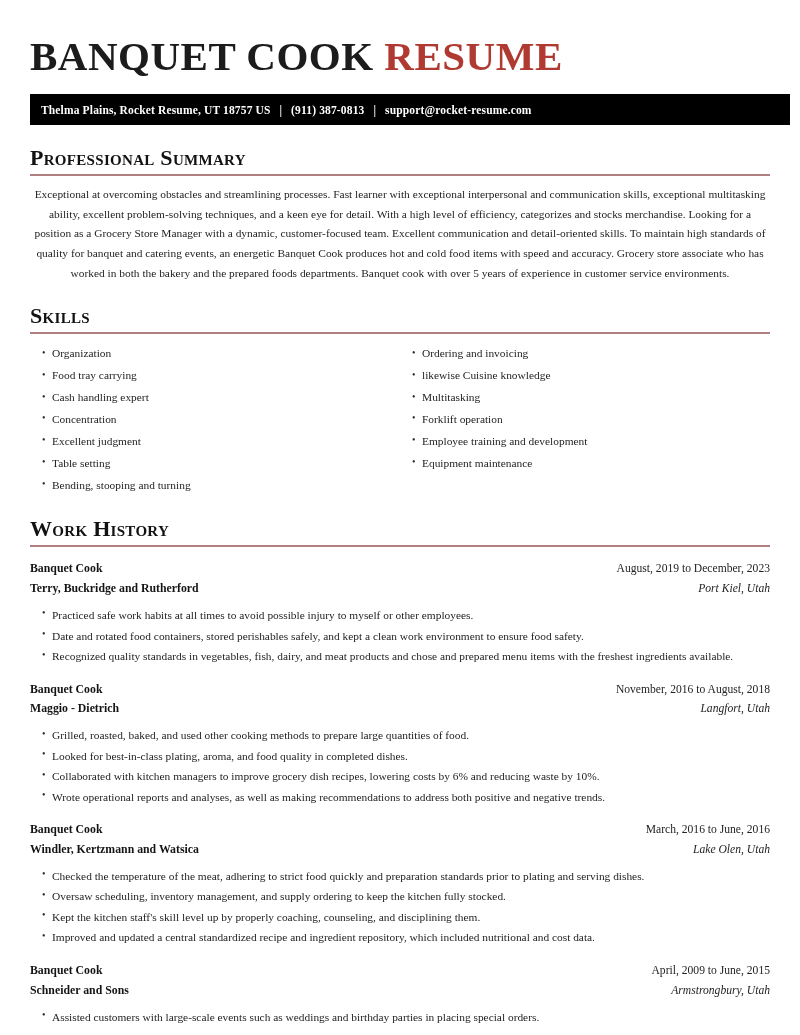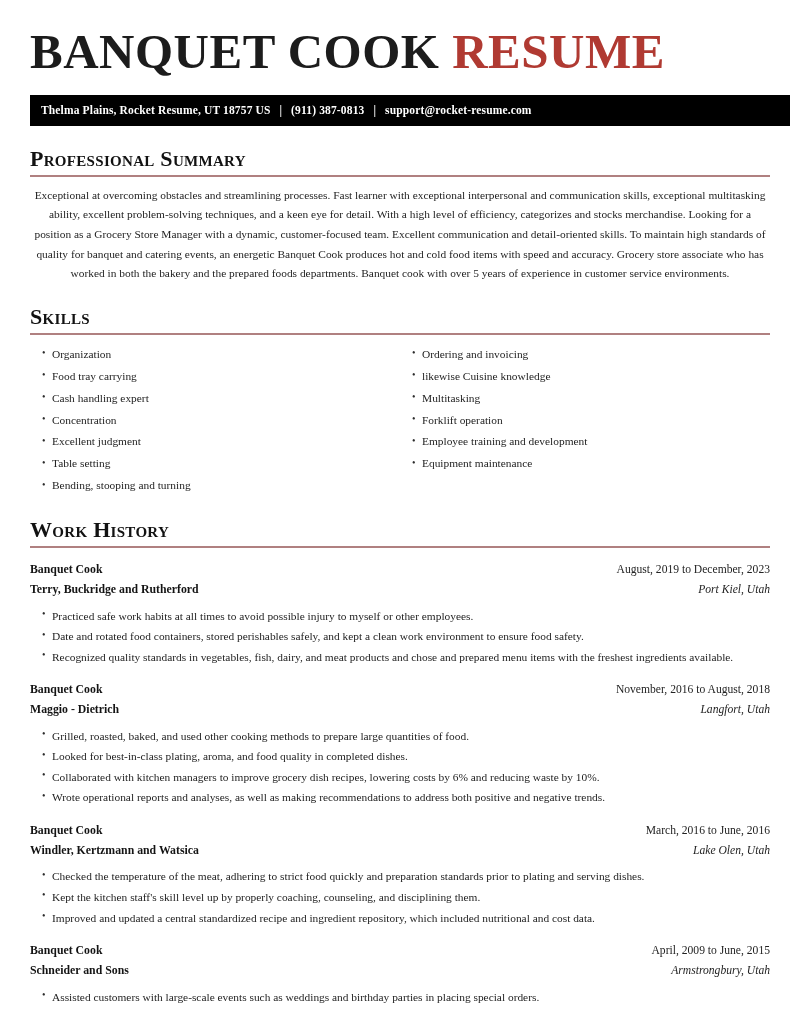--- a/index.html
+++ b/index.html
@@ -19,22 +19,22 @@
     width: 800px;
     height: 1035px;
     position: relative;
     box-sizing: border-box;
     padding: 0 30px;
   }
 
   
   .resume-title {
     margin: 0;
-    padding-top: 26px;
-    font-size: 49px;
+    padding-top: 34px;
+    font-size: 41px;
     font-weight: 700;
     letter-spacing: 0.5px;
     line-height: 1.08;
     white-space: nowrap;
   }
   .resume-title .t-role {
     color: #1c1c1c;
   }
   .resume-title .t-word {
     color: #b03a32;
@@ -275,20 +275,21 @@
           <div class="job-row">
             <span class="job-title">Banquet Cook</span>
             <span class="job-dates">March, 2016 to June, 2016</span>
           </div>
           <div class="job-row">
             <span class="job-company">Windler, Kertzmann and Watsica</span>
             <span class="job-location">Lake Olen, Utah</span>
           </div>
           <ul class="job-bullets">
             <li>Checked the temperature of the meat, adhering to strict food quickly and preparation standards prior to plating and serving dishes.</li>
+            <li>Oversaw scheduling, inventory management, and supply ordering to keep the kitchen fully stocked.</li>
             <li>Kept the kitchen staff's skill level up by properly coaching, counseling, and disciplining them.</li>
             <li>Improved and updated a central standardized recipe and ingredient repository, which included nutritional and cost data.</li>
           </ul>
         </div>
         <div class="job">
           <div class="job-row">
             <span class="job-title">Banquet Cook</span>
             <span class="job-dates">April, 2009 to June, 2015</span>
           </div>
           <div class="job-row">

